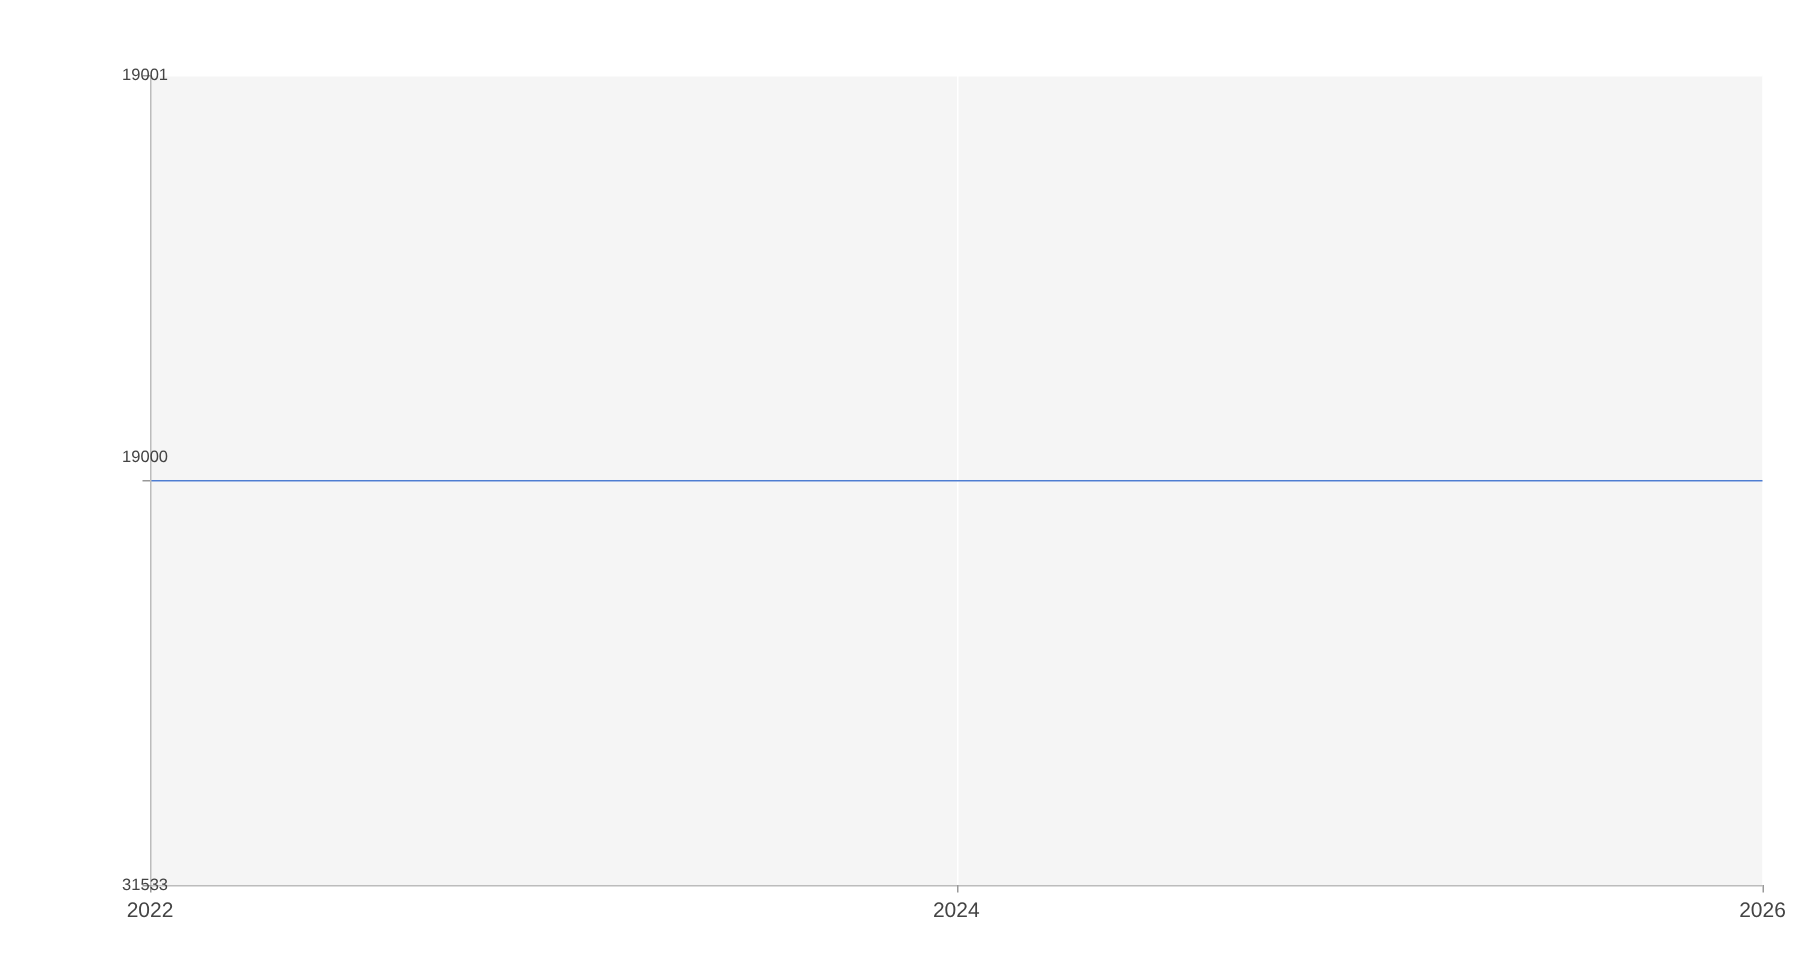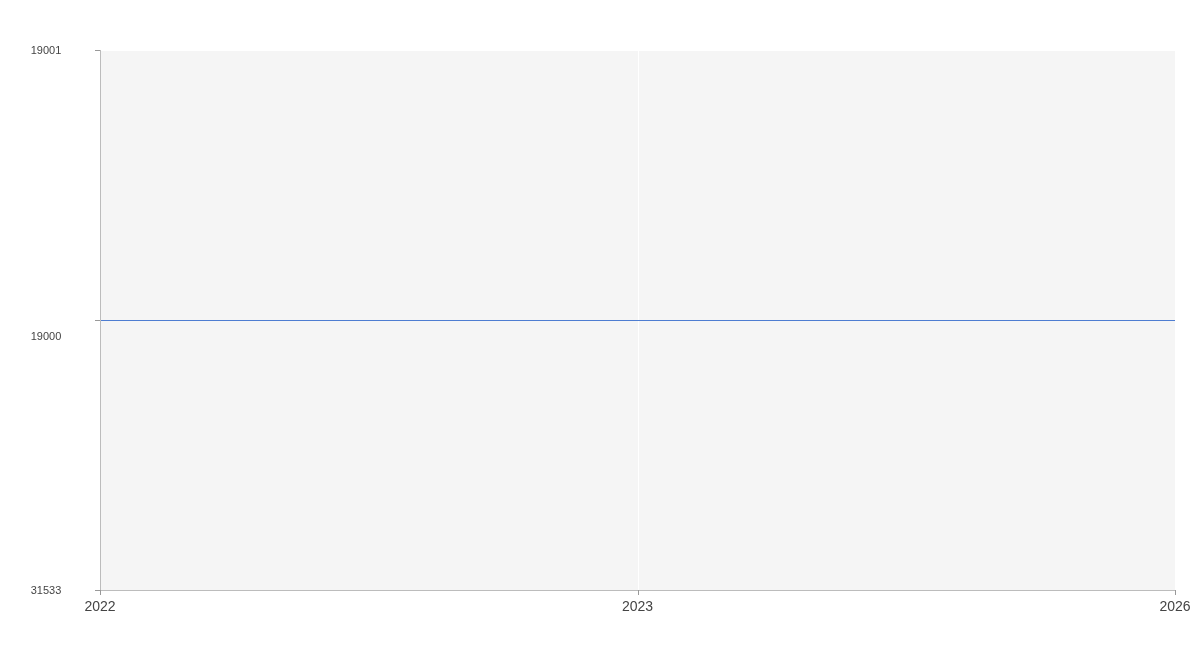--- a/index.html
+++ b/index.html
@@ -88,25 +88,26 @@
     top: 598px;
     font-size: 14px;
     color: #444;
     transform: translateX(-50%);
     white-space: nowrap;
   }
   .y-label {
     position: absolute;
     left: 0;
     width: 92px;
-    text-align: center;
+    text-align: right;
     font-size: 11px;
     color: #444;
     transform: translateY(-50%);
     white-space: nowrap;
+    padding-left: 20px;
   }
   
   .data-line {
     position: absolute;
     left: 100px;
     width: 1075px;
     height: 0;
     border-top: 1.6px solid #4e7dd1;
   }
 </style>
@@ -126,24 +127,24 @@
   <div class="data-line" style="top:320px"></div>
 
   <div class="plot-border-left"></div>
   <div class="plot-border-bottom"></div>
 
   <div class="x-tick" style="left:100px"></div>
   <div class="x-tick" style="left:637.5px"></div>
   <div class="x-tick" style="left:1175px"></div>
 
   <div class="x-label" style="left:100px">2022</div>
-  <div class="x-label" style="left:637.5px">2023</div>
+  <div class="x-label" style="left:637.5px">2024</div>
   <div class="x-label" style="left:1175px">2026</div>
 
   <div class="y-tick" style="top:590px"></div>
   <div class="y-tick" style="top:320px"></div>
   <div class="y-tick" style="top:50px"></div>
 
   <div class="y-label" style="top:590px">31533</div>
-  <div class="y-label" style="top:336px">19000</div>
+  <div class="y-label" style="top:305px">19000</div>
   <div class="y-label" style="top:50px">19001</div>
 
 </div>
 
 </body></html>

